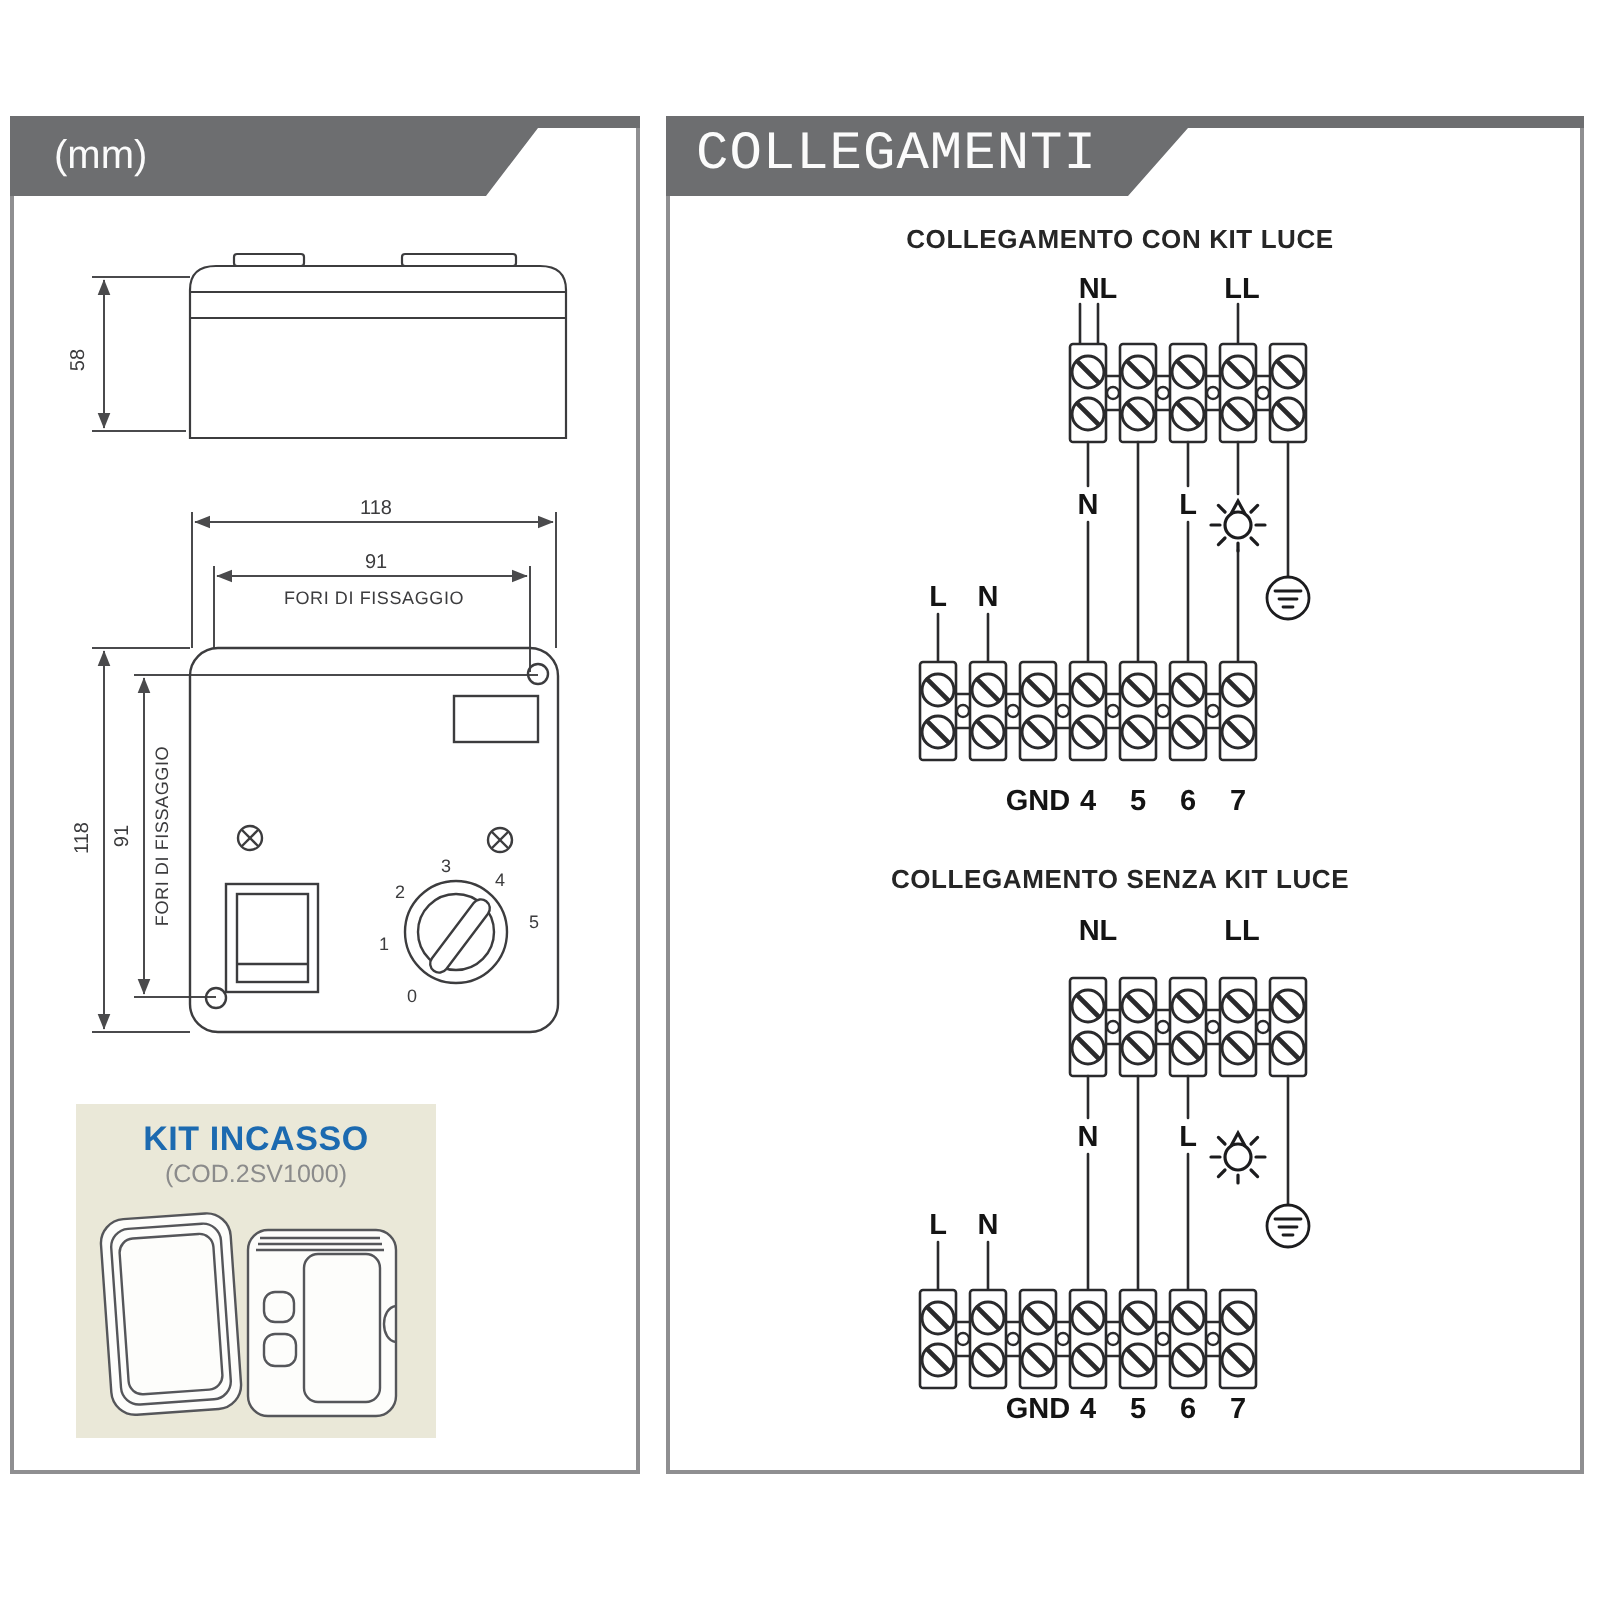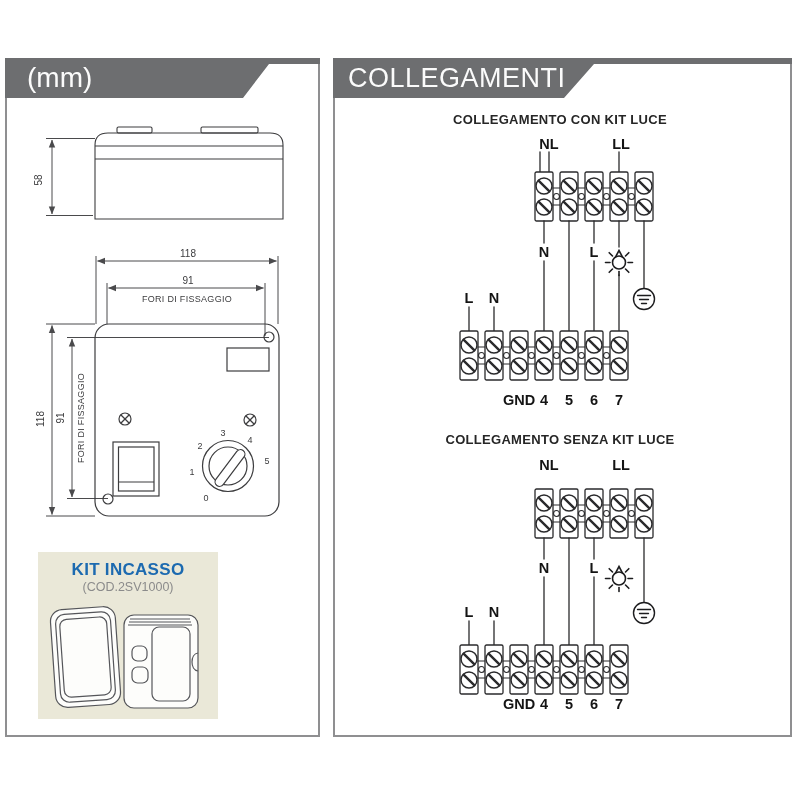--- a/index.html
+++ b/index.html
@@ -1,26 +1,26 @@
 <!DOCTYPE html>
 <html><head>
 <meta charset="utf-8">
 <style>
   html,body{margin:0;padding:0;background:#fff;}
   .page{position:relative;width:800px;height:800px;background:#ffffff;overflow:hidden;
         font-family:"Liberation Sans",sans-serif;}
   .panel{position:absolute;border:2px solid #8f8f91;background:#fff;box-sizing:border-box;}
   .panel-left{left:5px;top:58px;width:315px;height:679px;}
-  .panel-right{left:333px;top:58px;width:459px;height:679px;}
+  .panel-right{left:333px;top:58px;width:459px;height:679px;font-family:Liberation Mono, monospace;}
   .panel-header{position:absolute;left:-2px;top:-2px;height:40px;background:#6d6e70;
         color:#fbfbfb;display:flex;align-items:center;padding-left:15px;box-sizing:border-box;}
   .ph-left{width:315px;clip-path:polygon(0 0,315px 0,315px 6px,264px 6px,238px 40px,0 40px);}
   .ph-right{width:459px;clip-path:polygon(0 0,459px 0,459px 6px,261px 6px,231px 40px,0 40px);}
   .panel-header .t{font-size:27px;letter-spacing:.5px;}
-  .panel-header .u{font-size:28px;margin-left:7px;}
+  .panel-header .u{font-size:20px;margin-left:7px;}
   svg{position:absolute;}
   svg text{font-family:"Liberation Sans",sans-serif;}
   .dimtxt{font-size:10px;fill:#3c3c3e;}
   .captxt{font-size:9px;fill:#3c3c3e;letter-spacing:.3px;}
   .knobtxt{font-size:9px;fill:#3c3c3e;}
   .wlabel{font-size:14.5px;font-weight:bold;fill:#141414;}
   .dtitle{font-size:13px;font-weight:bold;fill:#262626;letter-spacing:.3px;}
   .kittitle{font-size:17px;font-weight:bold;fill:#1c6ab0;letter-spacing:.3px;}
   .kitcode{font-size:12.5px;fill:#8b8b8b;}
 </style>

